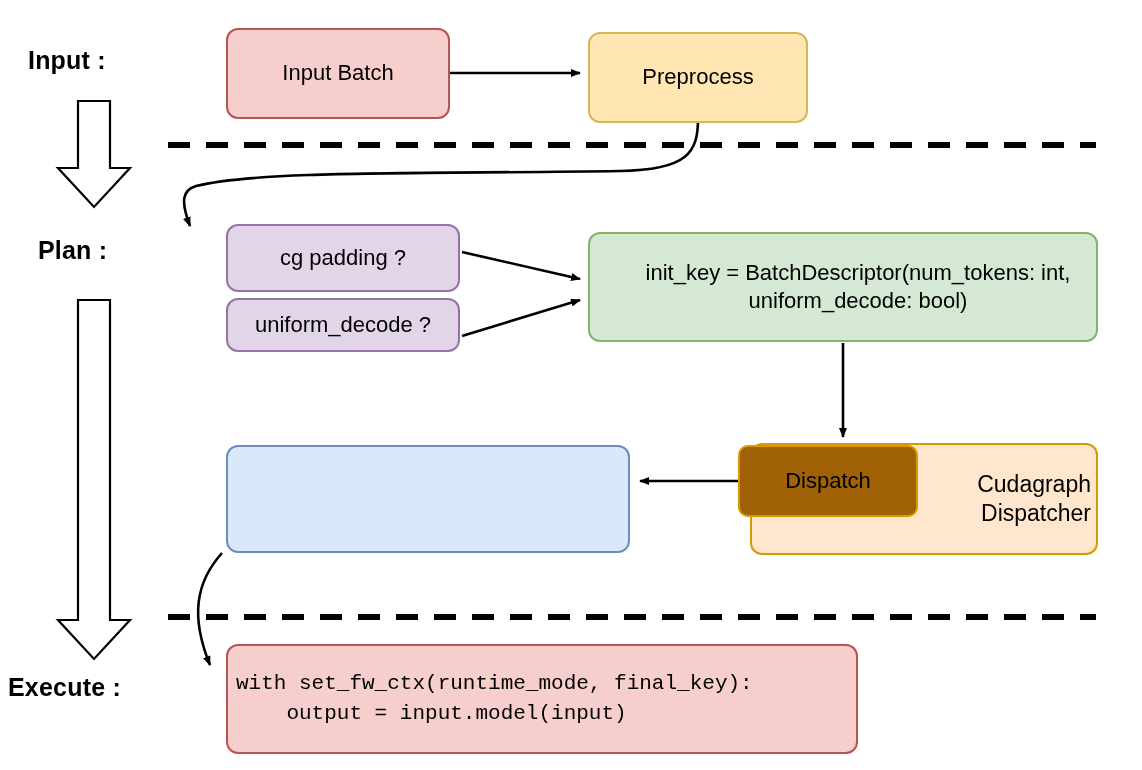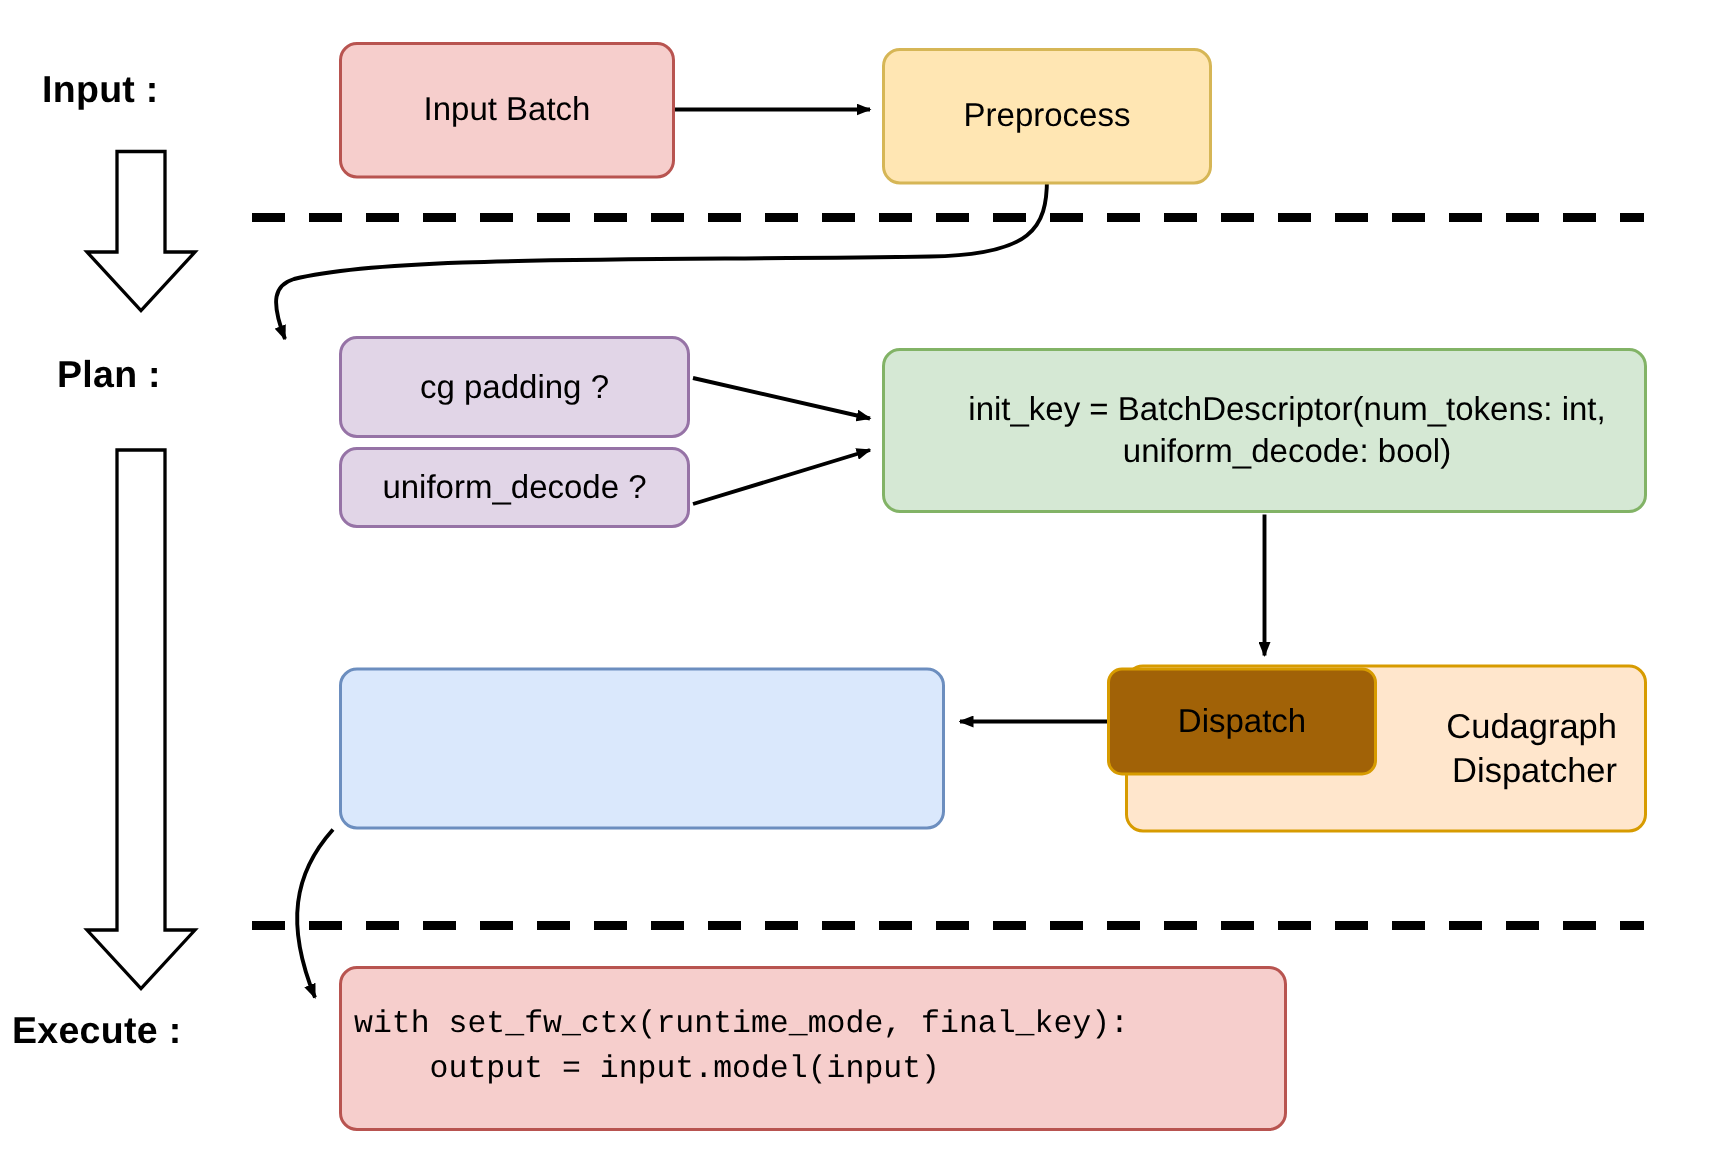--- a/index.html
+++ b/index.html
@@ -54,21 +54,21 @@
     font-size: 21px;
     text-align: left;
     justify-content: flex-start;
     white-space: pre;
     line-height: 1.45;
     padding-left: 8px;
   }
   .node-outer-label {
     align-items: center;
     justify-content: flex-end;
-    padding-right: 18px;
+    padding-right: 5px;
     font-size: 23px;
   }
 </style>
 </head>
 <body>
 
 <div id="canvas">
 
   <svg id="svg-layer" viewBox="0 0 1142 770">
     <defs>

